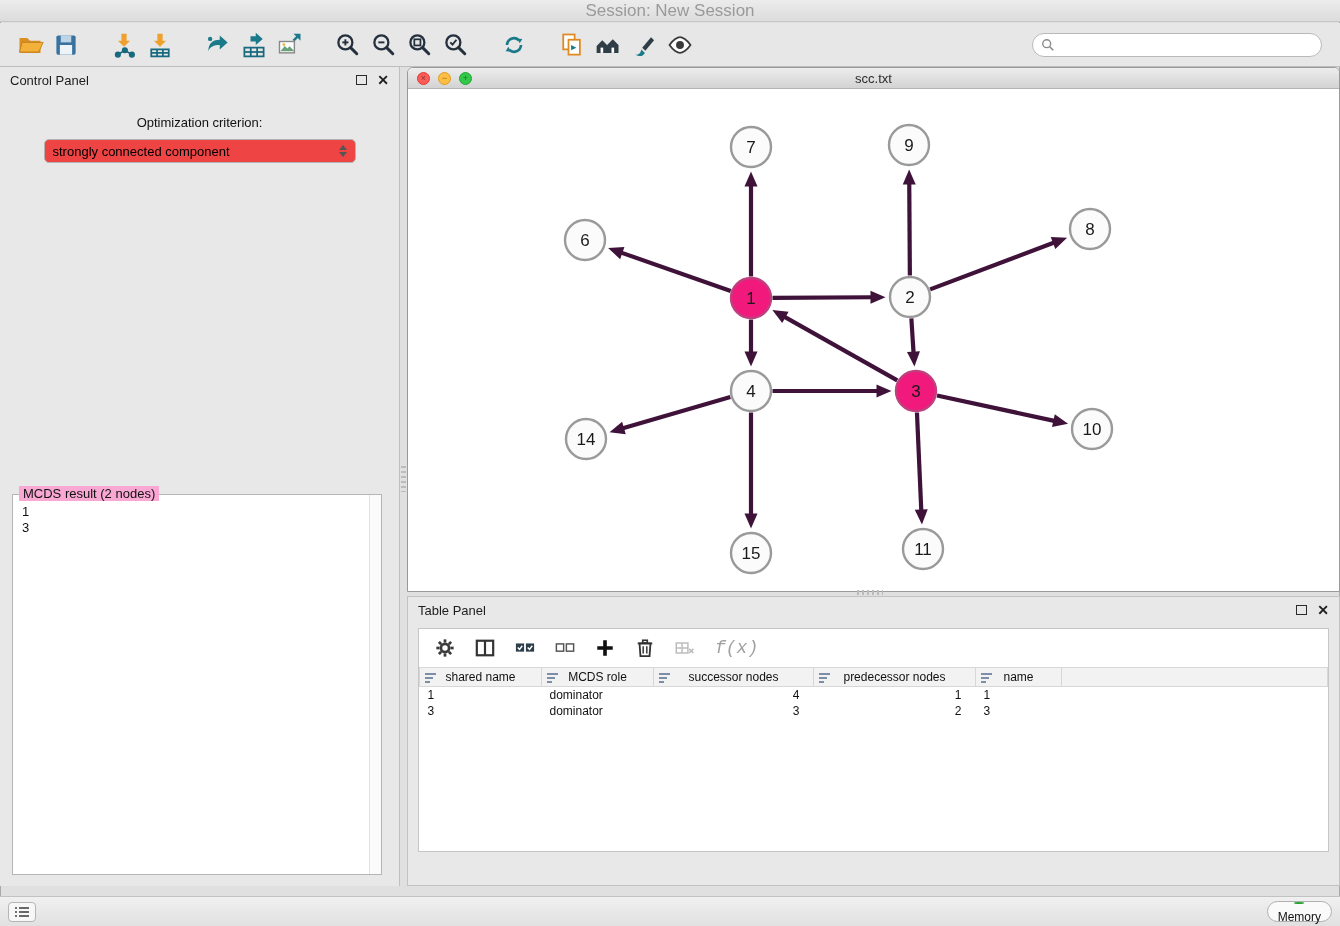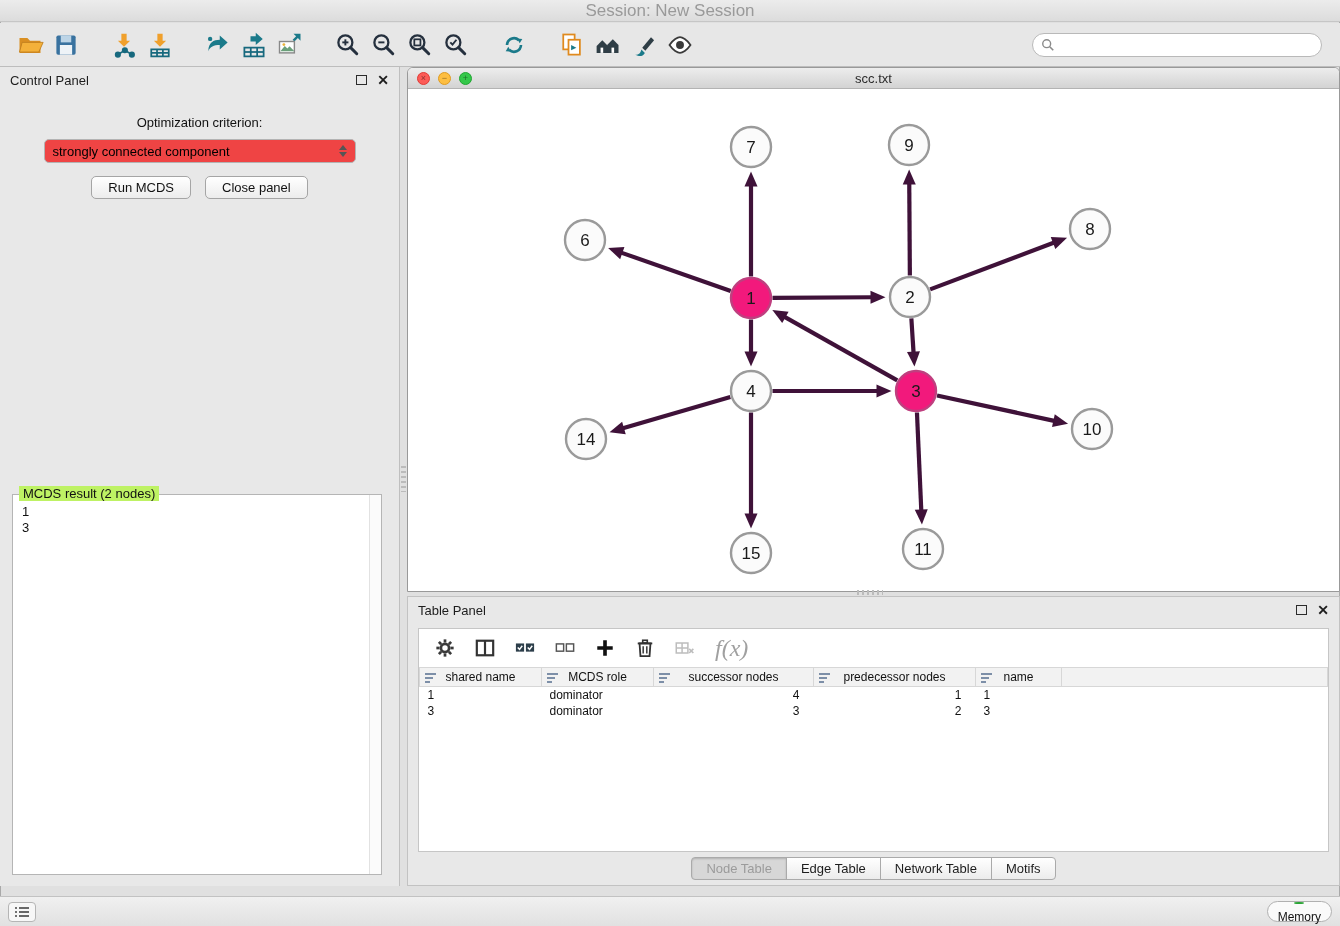--- a/index.html
+++ b/index.html
@@ -49,21 +49,21 @@
   .dd-arrows { margin-left:auto; display:flex; flex-direction:column; gap:2px; }
   .dd-arrows i { display:block; width:0; height:0; border-left:4px solid transparent; border-right:4px solid transparent; }
   .dd-up { border-bottom:5px solid #555; }
   .dd-down { border-top:5px solid #555; }
   .btn-row { display:flex; justify-content:center; gap:14px; margin-top:13px; }
   .btn { font-size:13px; height:23px; padding:0 16px; border:1px solid #a5a5a5;
     border-radius:5px; background:linear-gradient(#ffffff,#ececec); cursor:pointer; color:#111; }
 
   .result-box { position:absolute; left:12px; top:427px; width:370px; height:381px;
     border:1px solid #b5b5b5; background:#fff; }
-  .result-box-title { position:absolute; top:-9px; left:6px; background:#bef264;
+  .result-box-title { position:absolute; top:-9px; left:6px; background:#f9a8d4;
     padding:0 4px; font-size:13px; color:#111; }
   .result-lines { padding:9px 4px 0 9px; font-size:13px; line-height:16px; color:#111;
     height:100%; overflow:hidden; }
   .result-scroll { position:absolute; top:0; right:0; bottom:0; width:12px;
     border-left:1px solid #e2e2e2; background:#fbfbfb; }
 
   
   .net-window { position:absolute; left:407px; top:67px; width:933px; height:525px;
     background:#fff; border:1px solid #999; border-radius:6px 6px 0 0; overflow:hidden; }
   .net-titlebar { height:21px; background:linear-gradient(#ededed,#d3d3d3);
@@ -86,21 +86,21 @@
     background:repeating-linear-gradient(90deg,#bbb 0 2px, transparent 2px 5px); cursor:row-resize; }
 
   
   .table-panel { position:absolute; left:407px; top:596px; width:933px; height:290px;
     background:#e8e8e8; border:1px solid #c2c2c2; }
   .table-area { position:absolute; left:10px; right:10px; top:31px; height:224px;
     background:#fff; border:1px solid #c6c6c6; overflow:hidden; }
   .tp-toolbar { height:38px; display:flex; align-items:center; padding-left:16px; gap:20px; }
   .tp-btn { border:none; background:transparent; display:flex; align-items:center; justify-content:center; cursor:pointer; height:26px; }
   .tp-btn svg { width:20px; height:20px; }
-  .fx { font-family:Liberation Serif, serif; font-style:italic; font-size:24px; color:#a0a0a0; cursor:default; }
+  .fx { font-family:Liberation Mono, monospace; font-style:italic; font-size:18px; color:#a0a0a0; cursor:default; }
 
   table.node-table { border-collapse:collapse; table-layout:fixed; width:100%; font-size:12px; }
   table.node-table th { background:#f2f2f2; border:1px solid #d7d7d7; height:19px;
     font-weight:normal; position:relative; text-align:center; color:#111; cursor:pointer; }
   .sort-icon { position:absolute; left:5px; top:5px; width:11px; height:10px; display:inline-block;
     background:
       linear-gradient(#7d8fa8,#7d8fa8) 0 0/11px 2px no-repeat,
       linear-gradient(#7d8fa8,#7d8fa8) 0 4px/8px 2px no-repeat,
       linear-gradient(#7d8fa8,#7d8fa8) 0 8px/5px 2px no-repeat; }
   table.node-table td { height:16px; padding:0 14px 0 8px; color:#111; white-space:nowrap; }
@@ -274,24 +274,20 @@
         <span class="panel-close">✕</span>
       </span>
     </div>
     <div class="opt-label">Optimization criterion:</div>
     <div class="dropdown">
       <span>strongly connected component</span>
       <span class="dd-arrows">
           <i class="dd-up"></i>
           <i class="dd-down"></i>
         </span>
-    </div>
-    <div class="btn-row">
-      <button class="btn">Run MCDS</button>
-      <button class="btn">Close panel</button>
     </div>
     <div class="result-box">
       <span class="result-box-title">MCDS result (2 nodes)</span>
       <div class="result-lines" id="result-lines">
           <div class="result-line">1</div>
           <div class="result-line">3</div>
         </div>
       <div class="result-scroll"></div>
     </div>
   </div>
@@ -460,26 +456,20 @@
               <td style="text-align: left;">3</td>
               <td style="text-align: left;">dominator</td>
               <td style="text-align: right;">3</td>
               <td style="text-align: right;">2</td>
               <td style="text-align: left;">3</td>
               <td></td>
             </tr>
           </tbody>
       </table>
     </div>
-    <div class="table-tabs" id="table-tabs">
-        <div class="tab active">Node Table</div>
-        <div class="tab">Edge Table</div>
-        <div class="tab">Network Table</div>
-        <div class="tab">Motifs</div>
-      </div>
   </div>
 
   <div class="status-bar">
     <button class="list-btn">
       <svg width="16" height="12" viewBox="0 0 16 12">
         <g stroke="#444" stroke-width="1.6">
           <line x1="1" y1="2" x2="3" y2="2"></line>
             <line x1="5" y1="2" x2="15" y2="2"></line>
           <line x1="1" y1="6" x2="3" y2="6"></line>
             <line x1="5" y1="6" x2="15" y2="6"></line>

